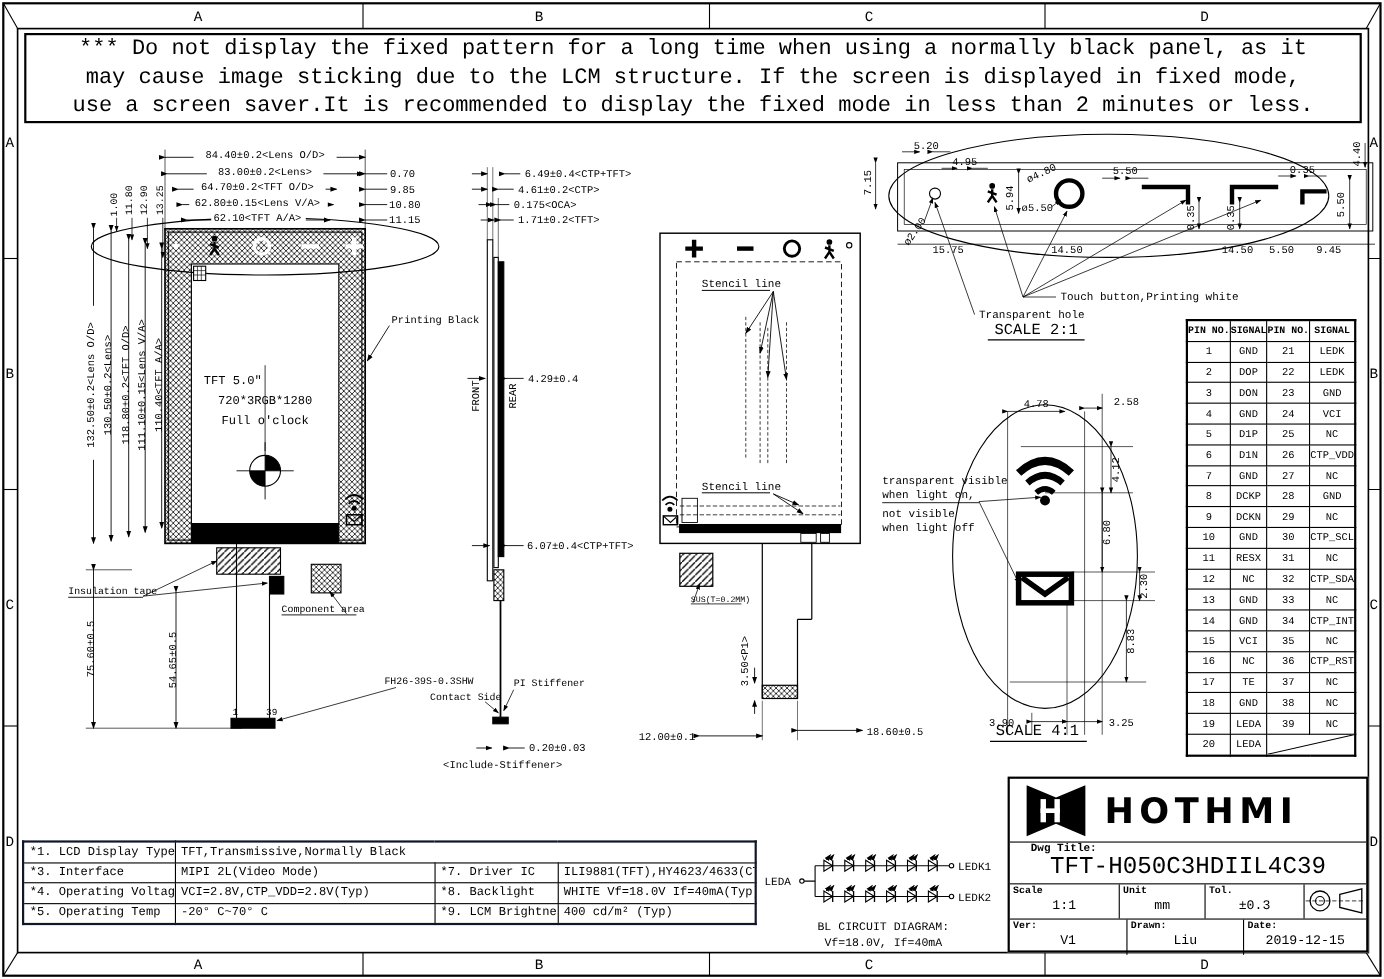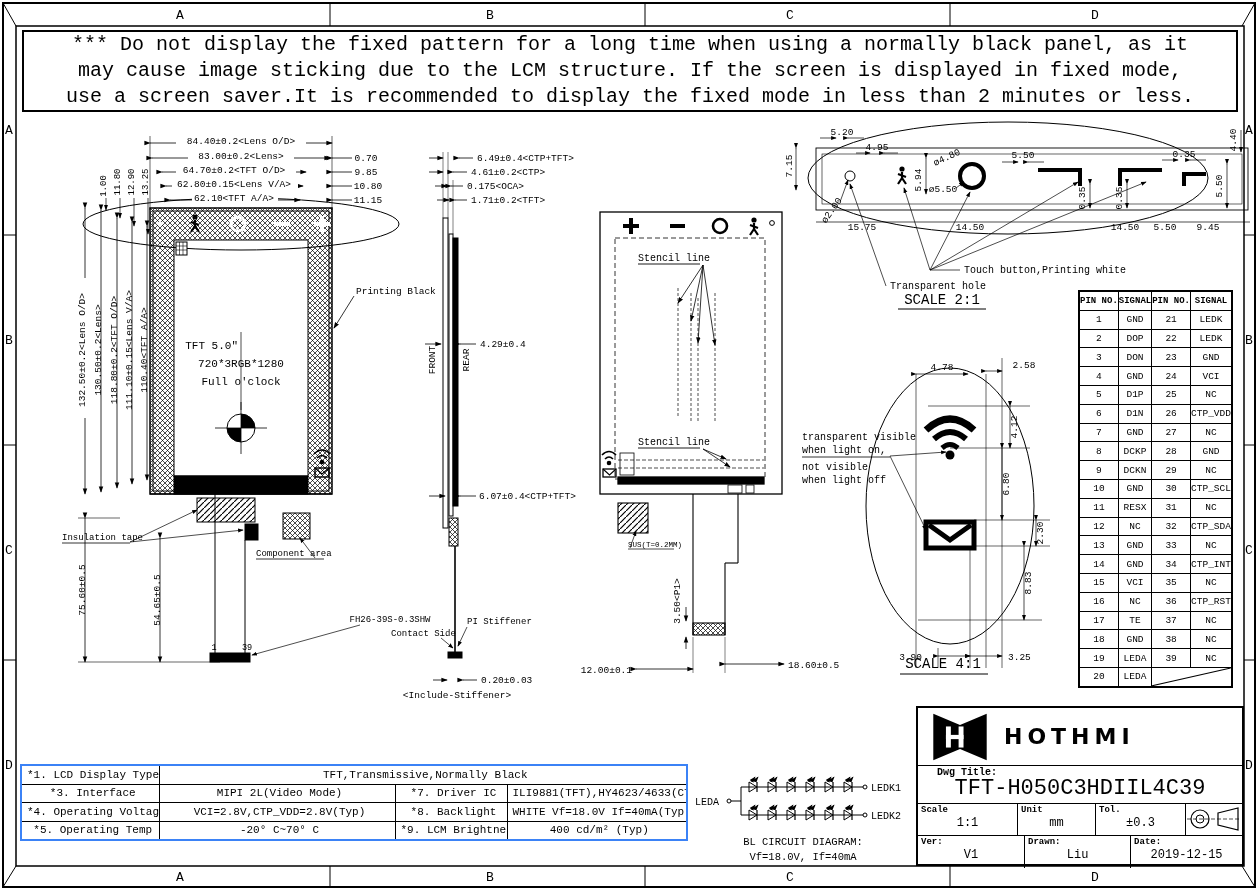--- a/index.html
+++ b/index.html
@@ -16,30 +16,30 @@
   table{border-collapse:collapse;}
   .pintbl{left:1078px;top:290px;}
   .pintbl table{width:131px;}
   .pintbl th,.pintbl td{border:1px solid #000;font-size:9.5px;text-align:center;
      height:17.8px;padding:0;white-space:nowrap;overflow:hidden;}
   .pintbl th{font-weight:bold;font-size:9px;}
   .pintbl table{border:2px solid #000;}
   .diagcell svg{width:100%;height:100%;}
   
   .spectbl{left:20px;top:764px;}
-  .spectbl table{width:666px;border:2px solid #3b82f6;table-layout:fixed;text-align:center;}
+  .spectbl table{width:666px;border:2px solid #0f172a;table-layout:fixed;}
   .spectbl td{border:1.5px solid #000;font-size:11px;height:17.5px;padding:0 0 0 5px;
      white-space:nowrap;overflow:hidden;}
   
   .titleblk{left:916px;top:706px;width:328px;height:160px;border:2px solid #000;
             box-sizing:border-box;background:#fff;}
   .tb-row{display:flex;border-bottom:1.5px solid #000;box-sizing:border-box;}
   .tb-logo{height:58px;align-items:center;padding-left:6px;}
   .tb-logo .logotext{font-family:"DejaVu Sans",sans-serif;font-weight:700;
-      font-size:22px;letter-spacing:5px;margin-left:8px;}
+      font-size:32px;letter-spacing:5px;margin-left:8px;}
   .tb-title{height:38px;position:relative;display:block;}
   .tb-title .lab{position:absolute;left:19px;top:1px;font-size:10px;font-weight:bold;}
   .tb-title .val{position:absolute;left:0;right:0;top:10px;text-align:center;font-size:22px;}
   .tb-cells{height:32px;}
   .tb-cell{position:relative;border-right:1.5px solid #000;box-sizing:border-box;height:100%;}
   .tb-cell:last-child{border-right:none;}
   .tb-cell .lab{position:absolute;left:3px;top:1px;font-size:9px;font-weight:bold;}
   .tb-cell .val{position:absolute;left:0;right:0;top:12px;text-align:center;font-size:12px;}
   .tb-last{border-bottom:none;}
   

